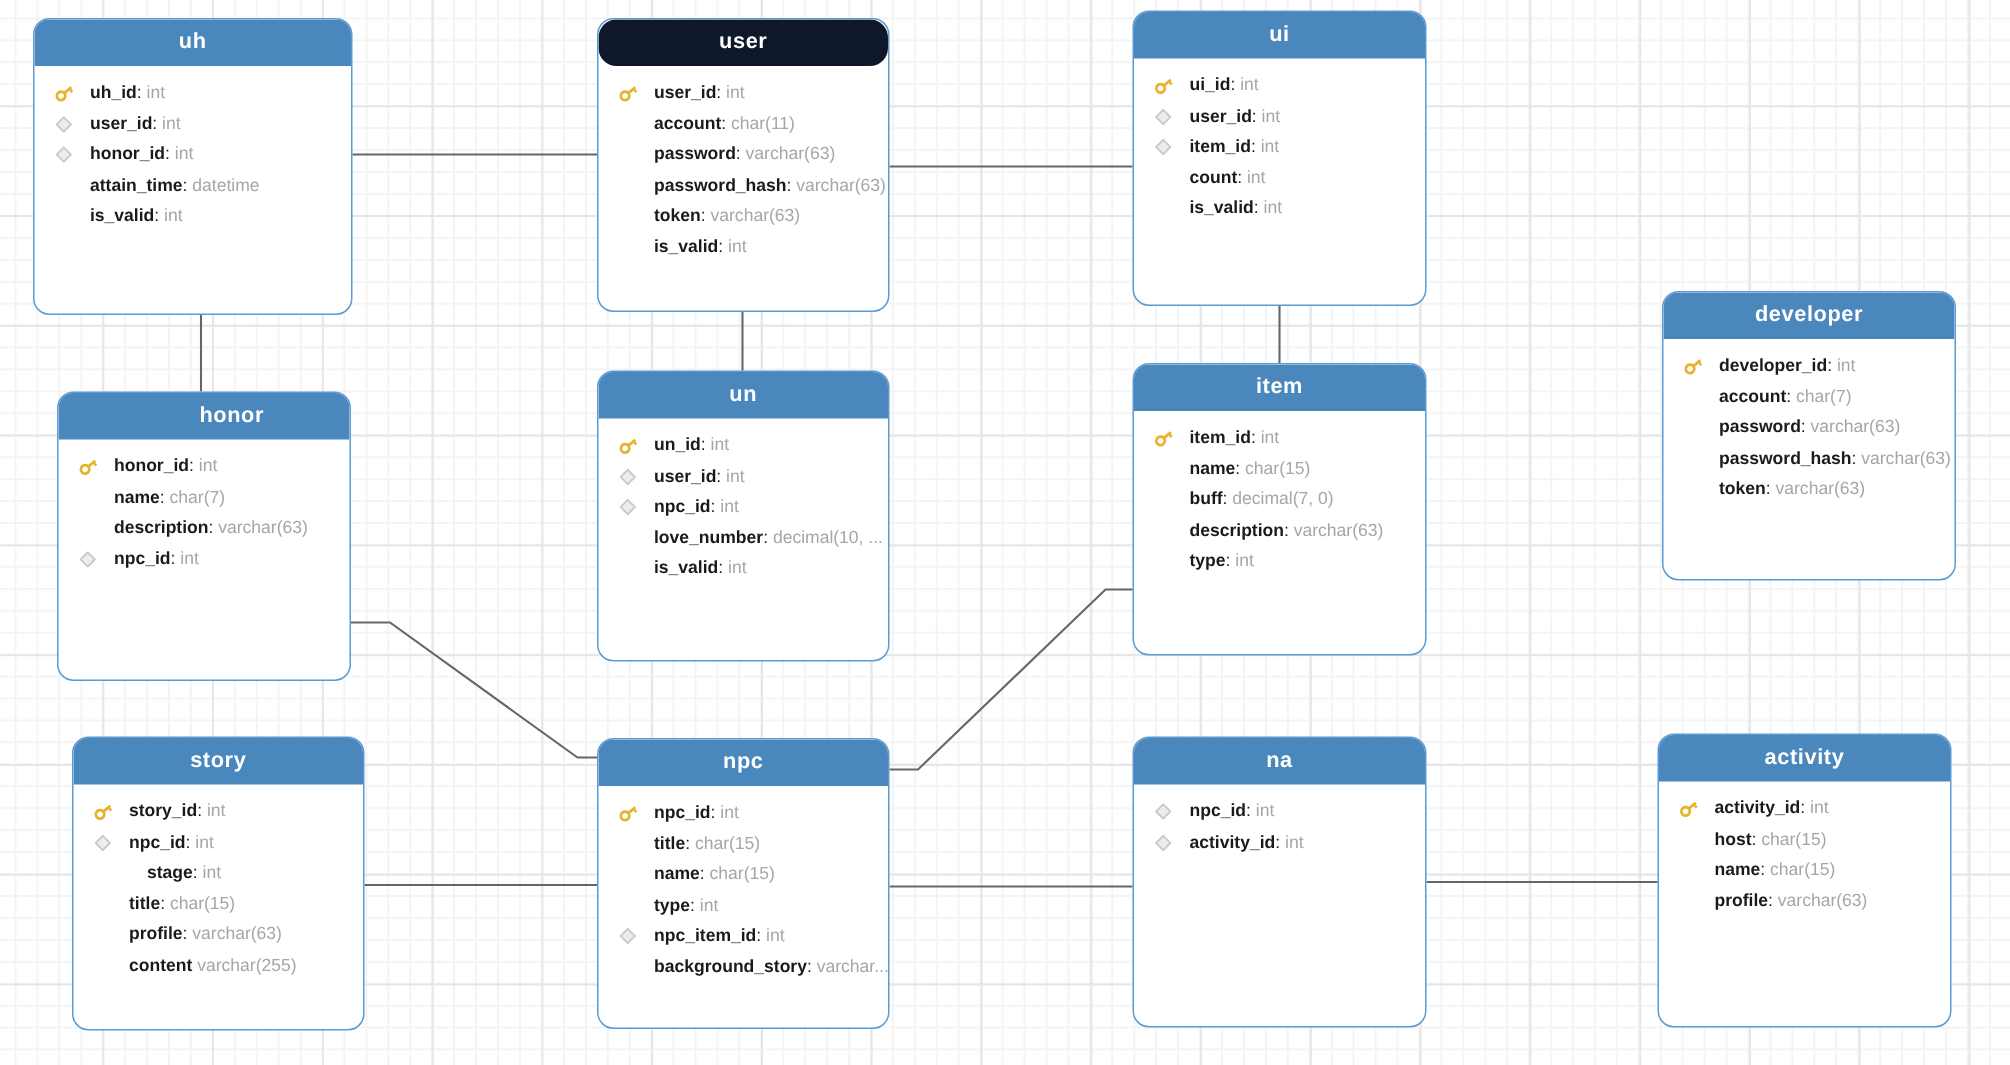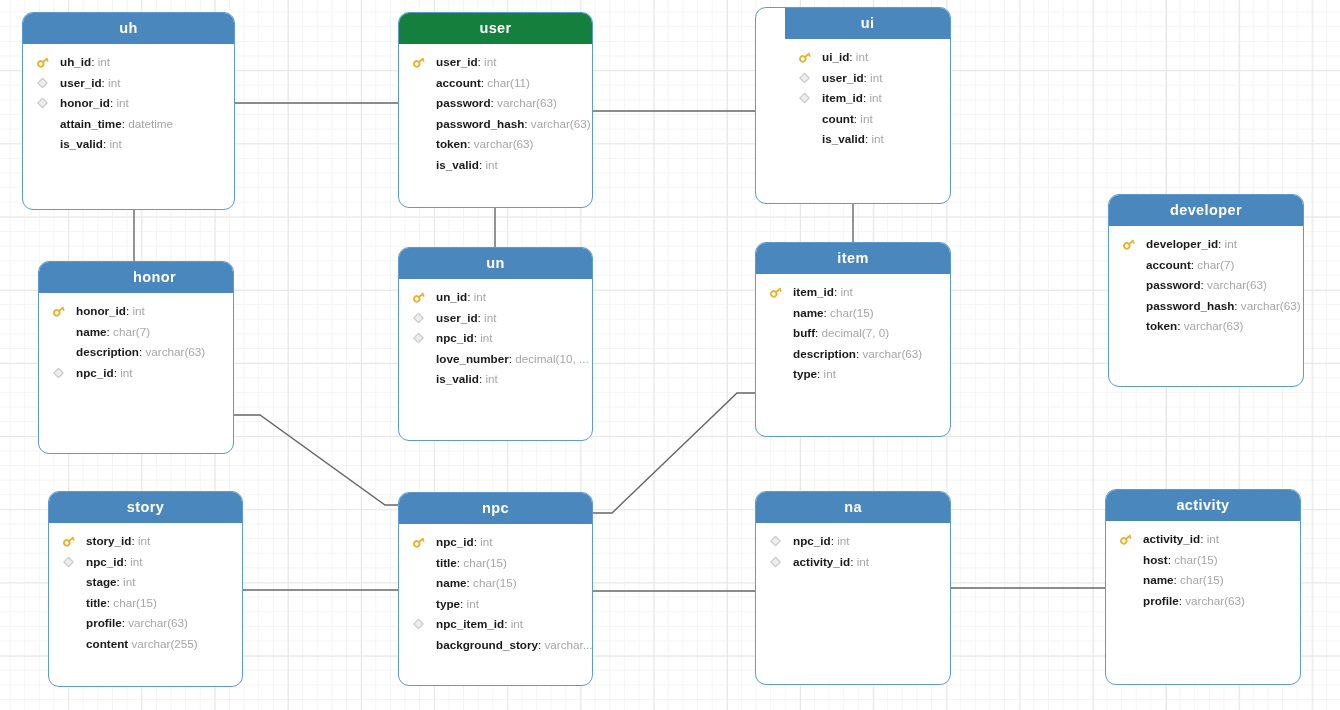--- a/index.html
+++ b/index.html
@@ -114,37 +114,37 @@
               <polygon points="6,0.8 11.2,6 6,11.2 0.8,6" fill="#ededed" stroke="#c9c9c9" stroke-width="1.3"></polygon>
             </svg><span class="aname" style="color: rgb(26, 26, 26);">user_id</span><span class="sep">:</span> <span class="atype" style="color: rgb(166, 166, 166);">int</span></div>
           <div class="attr"><svg class="icon-fk" viewBox="0 0 12 12">
               <polygon points="6,0.8 11.2,6 6,11.2 0.8,6" fill="#ededed" stroke="#c9c9c9" stroke-width="1.3"></polygon>
             </svg><span class="aname" style="color: rgb(26, 26, 26);">honor_id</span><span class="sep">:</span> <span class="atype" style="color: rgb(166, 166, 166);">int</span></div>
           <div class="attr"><span class="aname" style="color: rgb(26, 26, 26);">attain_time</span><span class="sep">:</span> <span class="atype" style="color: rgb(166, 166, 166);">datetime</span></div>
           <div class="attr"><span class="aname" style="color: rgb(26, 26, 26);">is_valid</span><span class="sep">:</span> <span class="atype" style="color: rgb(166, 166, 166);">int</span></div>
         </div>
       </div>
       <div class="entity" style="left: 398px; top: 12px; width: 195px; height: 196px; border-color: rgb(91, 155, 209);">
-        <div class="entity-header" style="background: #15803d;">user</div>
+        <div class="entity-header" style="background: #0f172a; border-radius: 12px;">user</div>
         <div class="entity-body">
           <div class="attr"><svg class="icon-key" viewBox="0 0 16 16">
               <g transform="rotate(-40 8 8)">
                 <circle cx="4.6" cy="8" r="3.2" fill="none" stroke="#e8b32a" stroke-width="2.1"></circle>
                 <rect x="7.2" y="6.9" width="7.6" height="2.2" fill="#e8b32a"></rect>
                 <rect x="12.0" y="8.9" width="1.9" height="2.4" fill="#e8b32a"></rect>
               </g>
             </svg><span class="aname" style="color: rgb(26, 26, 26);">user_id</span><span class="sep">:</span> <span class="atype" style="color: rgb(166, 166, 166);">int</span></div>
           <div class="attr"><span class="aname" style="color: rgb(26, 26, 26);">account</span><span class="sep">:</span> <span class="atype" style="color: rgb(166, 166, 166);">char(11)</span></div>
           <div class="attr"><span class="aname" style="color: rgb(26, 26, 26);">password</span><span class="sep">:</span> <span class="atype" style="color: rgb(166, 166, 166);">varchar(63)</span></div>
           <div class="attr"><span class="aname" style="color: rgb(26, 26, 26);">password_hash</span><span class="sep">:</span> <span class="atype" style="color: rgb(166, 166, 166);">varchar(63)</span></div>
           <div class="attr"><span class="aname" style="color: rgb(26, 26, 26);">token</span><span class="sep">:</span> <span class="atype" style="color: rgb(166, 166, 166);">varchar(63)</span></div>
           <div class="attr"><span class="aname" style="color: rgb(26, 26, 26);">is_valid</span><span class="sep">:</span> <span class="atype" style="color: rgb(166, 166, 166);">int</span></div>
         </div>
       </div>
-      <div class="entity" style="left: 755px; top: 7px; width: 196px; height: 197px; border-color: rgb(91, 155, 209); padding-left: 29px;">
+      <div class="entity" style="left: 755px; top: 7px; width: 196px; height: 197px; border-color: rgb(91, 155, 209);">
         <div class="entity-header" style="background: rgb(74, 135, 189);">ui</div>
         <div class="entity-body">
           <div class="attr"><svg class="icon-key" viewBox="0 0 16 16">
               <g transform="rotate(-40 8 8)">
                 <circle cx="4.6" cy="8" r="3.2" fill="none" stroke="#e8b32a" stroke-width="2.1"></circle>
                 <rect x="7.2" y="6.9" width="7.6" height="2.2" fill="#e8b32a"></rect>
                 <rect x="12.0" y="8.9" width="1.9" height="2.4" fill="#e8b32a"></rect>
               </g>
             </svg><span class="aname" style="color: rgb(26, 26, 26);">ui_id</span><span class="sep">:</span> <span class="atype" style="color: rgb(166, 166, 166);">int</span></div>
           <div class="attr"><svg class="icon-fk" viewBox="0 0 12 12">
@@ -232,21 +232,21 @@
           <div class="attr"><svg class="icon-key" viewBox="0 0 16 16">
               <g transform="rotate(-40 8 8)">
                 <circle cx="4.6" cy="8" r="3.2" fill="none" stroke="#e8b32a" stroke-width="2.1"></circle>
                 <rect x="7.2" y="6.9" width="7.6" height="2.2" fill="#e8b32a"></rect>
                 <rect x="12.0" y="8.9" width="1.9" height="2.4" fill="#e8b32a"></rect>
               </g>
             </svg><span class="aname" style="color: rgb(26, 26, 26);">story_id</span><span class="sep">:</span> <span class="atype" style="color: rgb(166, 166, 166);">int</span></div>
           <div class="attr"><svg class="icon-fk" viewBox="0 0 12 12">
               <polygon points="6,0.8 11.2,6 6,11.2 0.8,6" fill="#ededed" stroke="#c9c9c9" stroke-width="1.3"></polygon>
             </svg><span class="aname" style="color: rgb(26, 26, 26);">npc_id</span><span class="sep">:</span> <span class="atype" style="color: rgb(166, 166, 166);">int</span></div>
-          <div class="attr"><span class="aname" style="color: rgb(26, 26, 26);">stage</span><span class="sep">:</span> <span class="atype" style="color: rgb(166, 166, 166);">int</span></div>
+          <div class="attr"><span class="aname" style="color: rgb(26, 26, 26); margin-left: 12px;">stage</span><span class="sep">:</span> <span class="atype" style="color: rgb(166, 166, 166);">int</span></div>
           <div class="attr"><span class="aname" style="color: rgb(26, 26, 26);">title</span><span class="sep">:</span> <span class="atype" style="color: rgb(166, 166, 166);">char(15)</span></div>
           <div class="attr"><span class="aname" style="color: rgb(26, 26, 26);">profile</span><span class="sep">:</span> <span class="atype" style="color: rgb(166, 166, 166);">varchar(63)</span></div>
           <div class="attr"><span class="aname" style="color: rgb(26, 26, 26);">content</span><span class="sep"></span> <span class="atype" style="color: rgb(166, 166, 166);">varchar(255)</span></div>
         </div>
       </div>
       <div class="entity" style="left: 398px; top: 492px; width: 195px; height: 194px; border-color: rgb(91, 155, 209);">
         <div class="entity-header" style="background: rgb(74, 135, 189);">npc</div>
         <div class="entity-body">
           <div class="attr"><svg class="icon-key" viewBox="0 0 16 16">
               <g transform="rotate(-40 8 8)">

